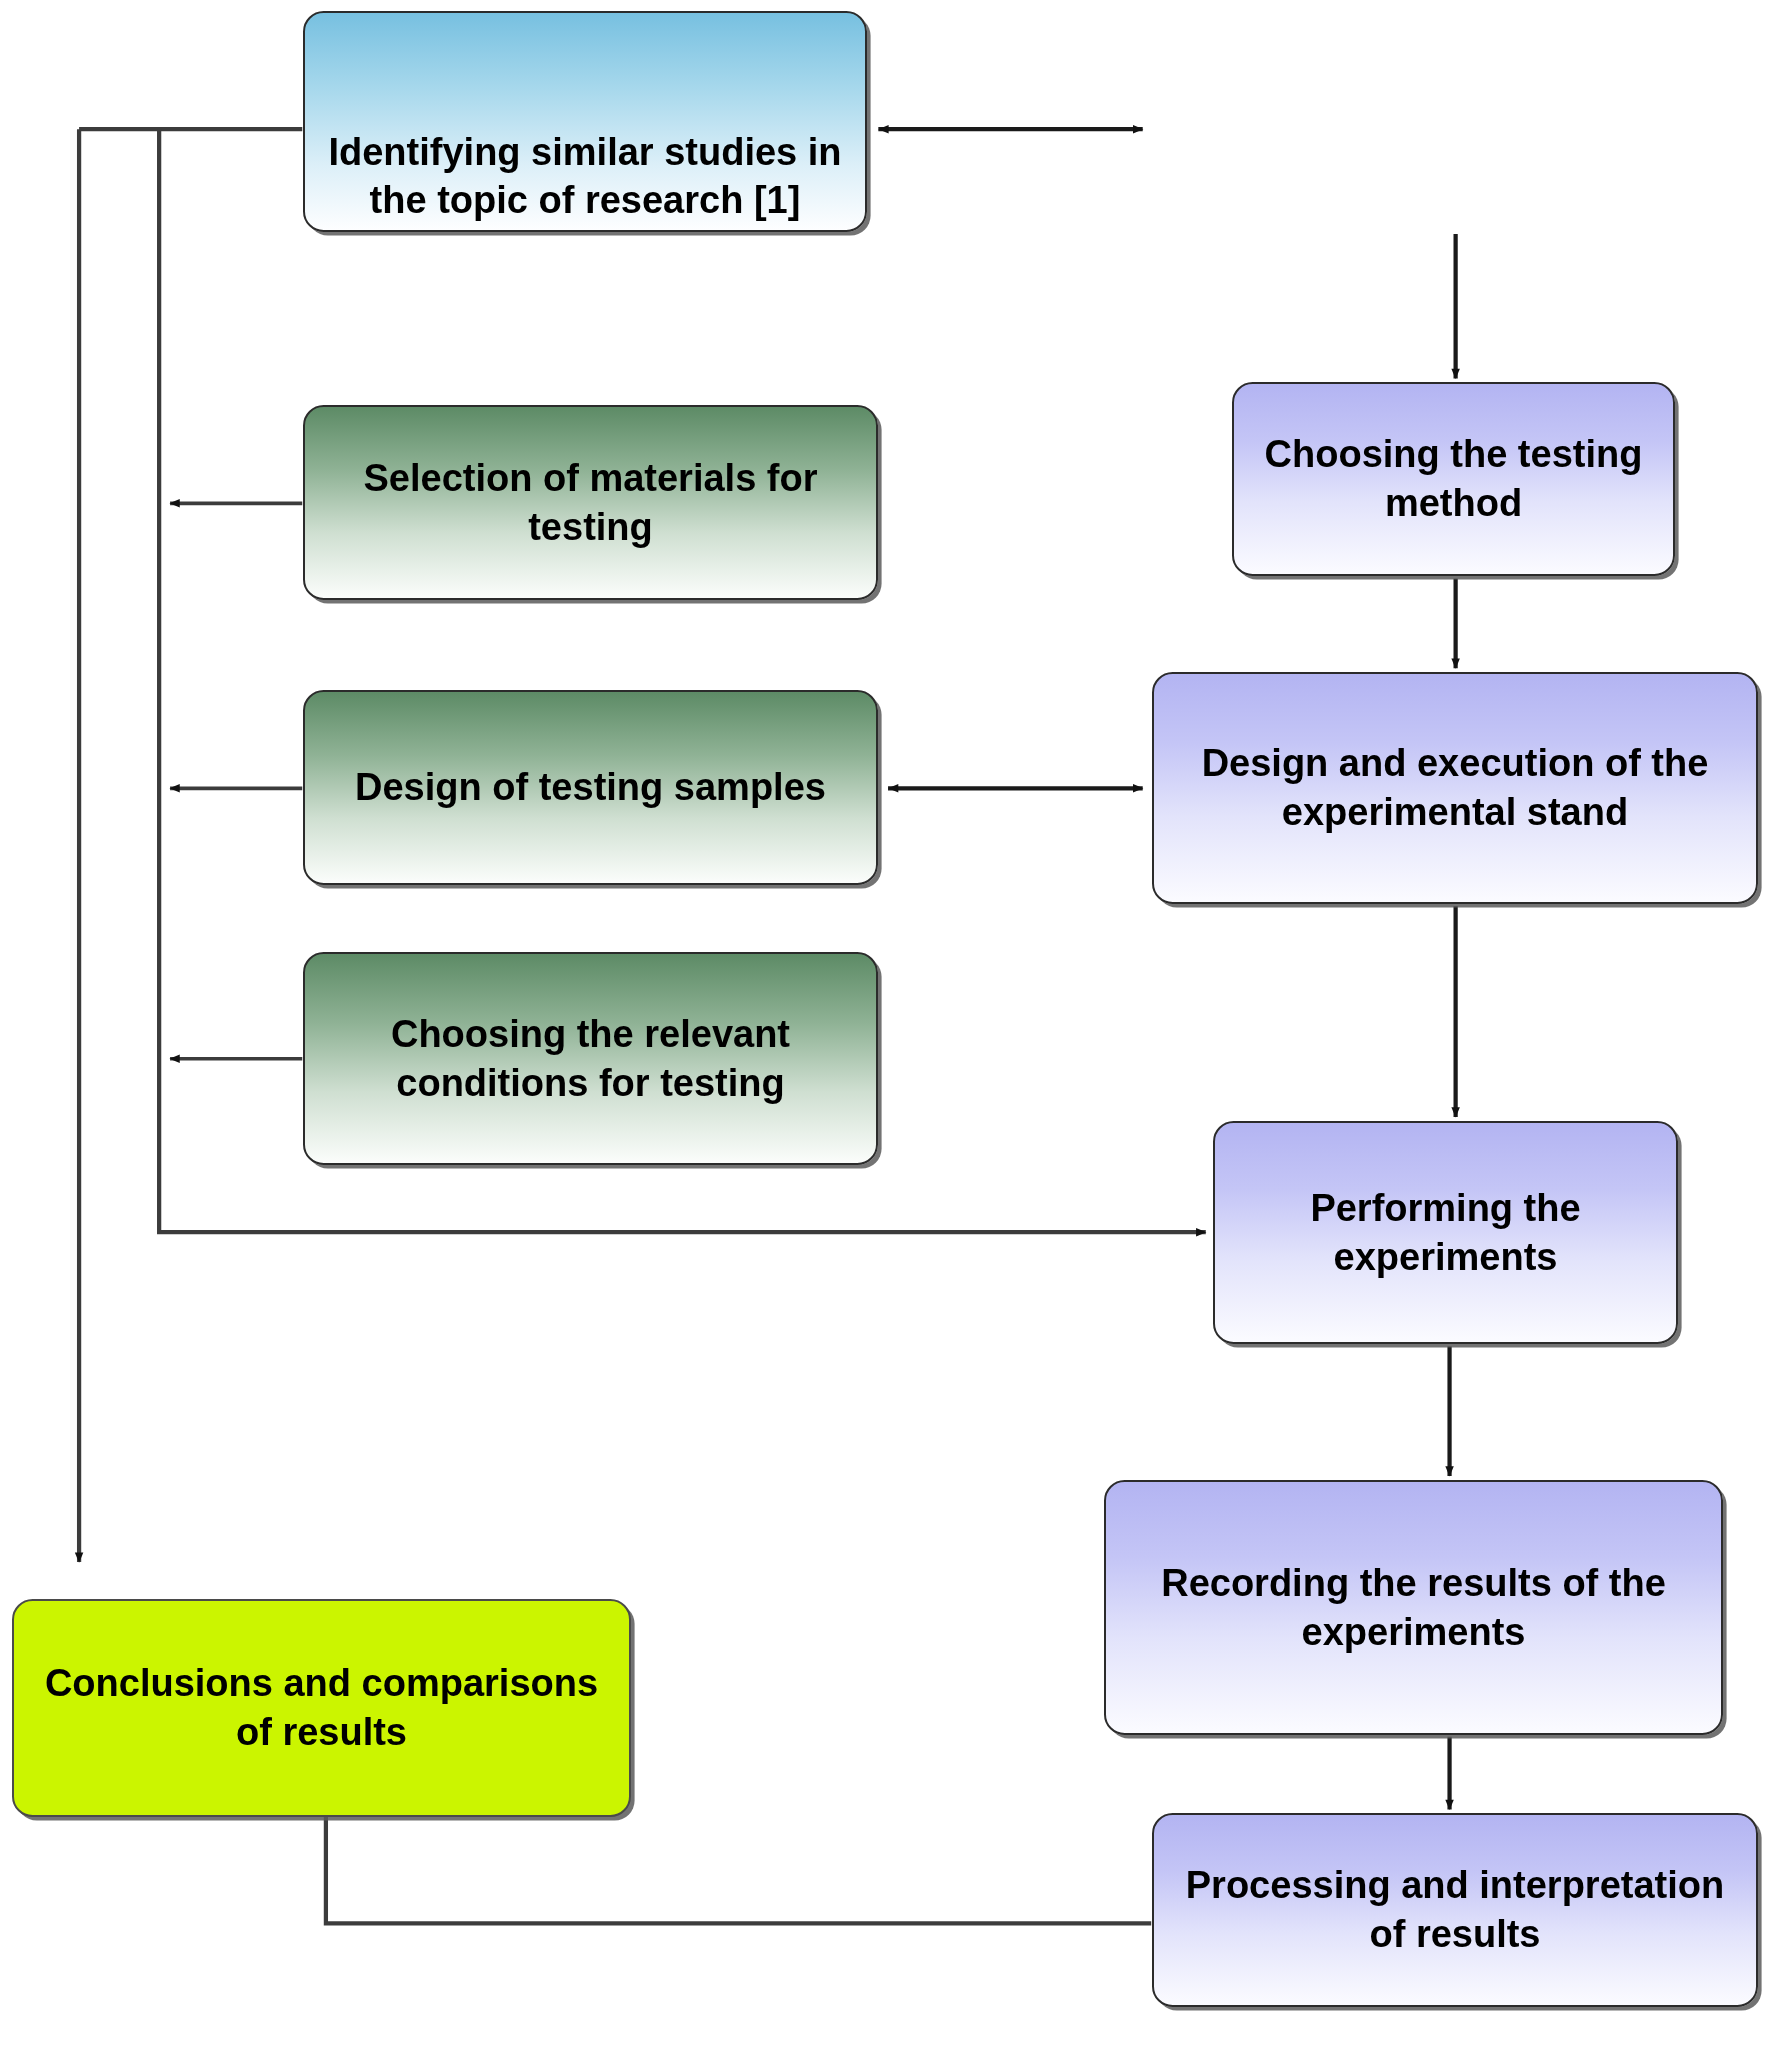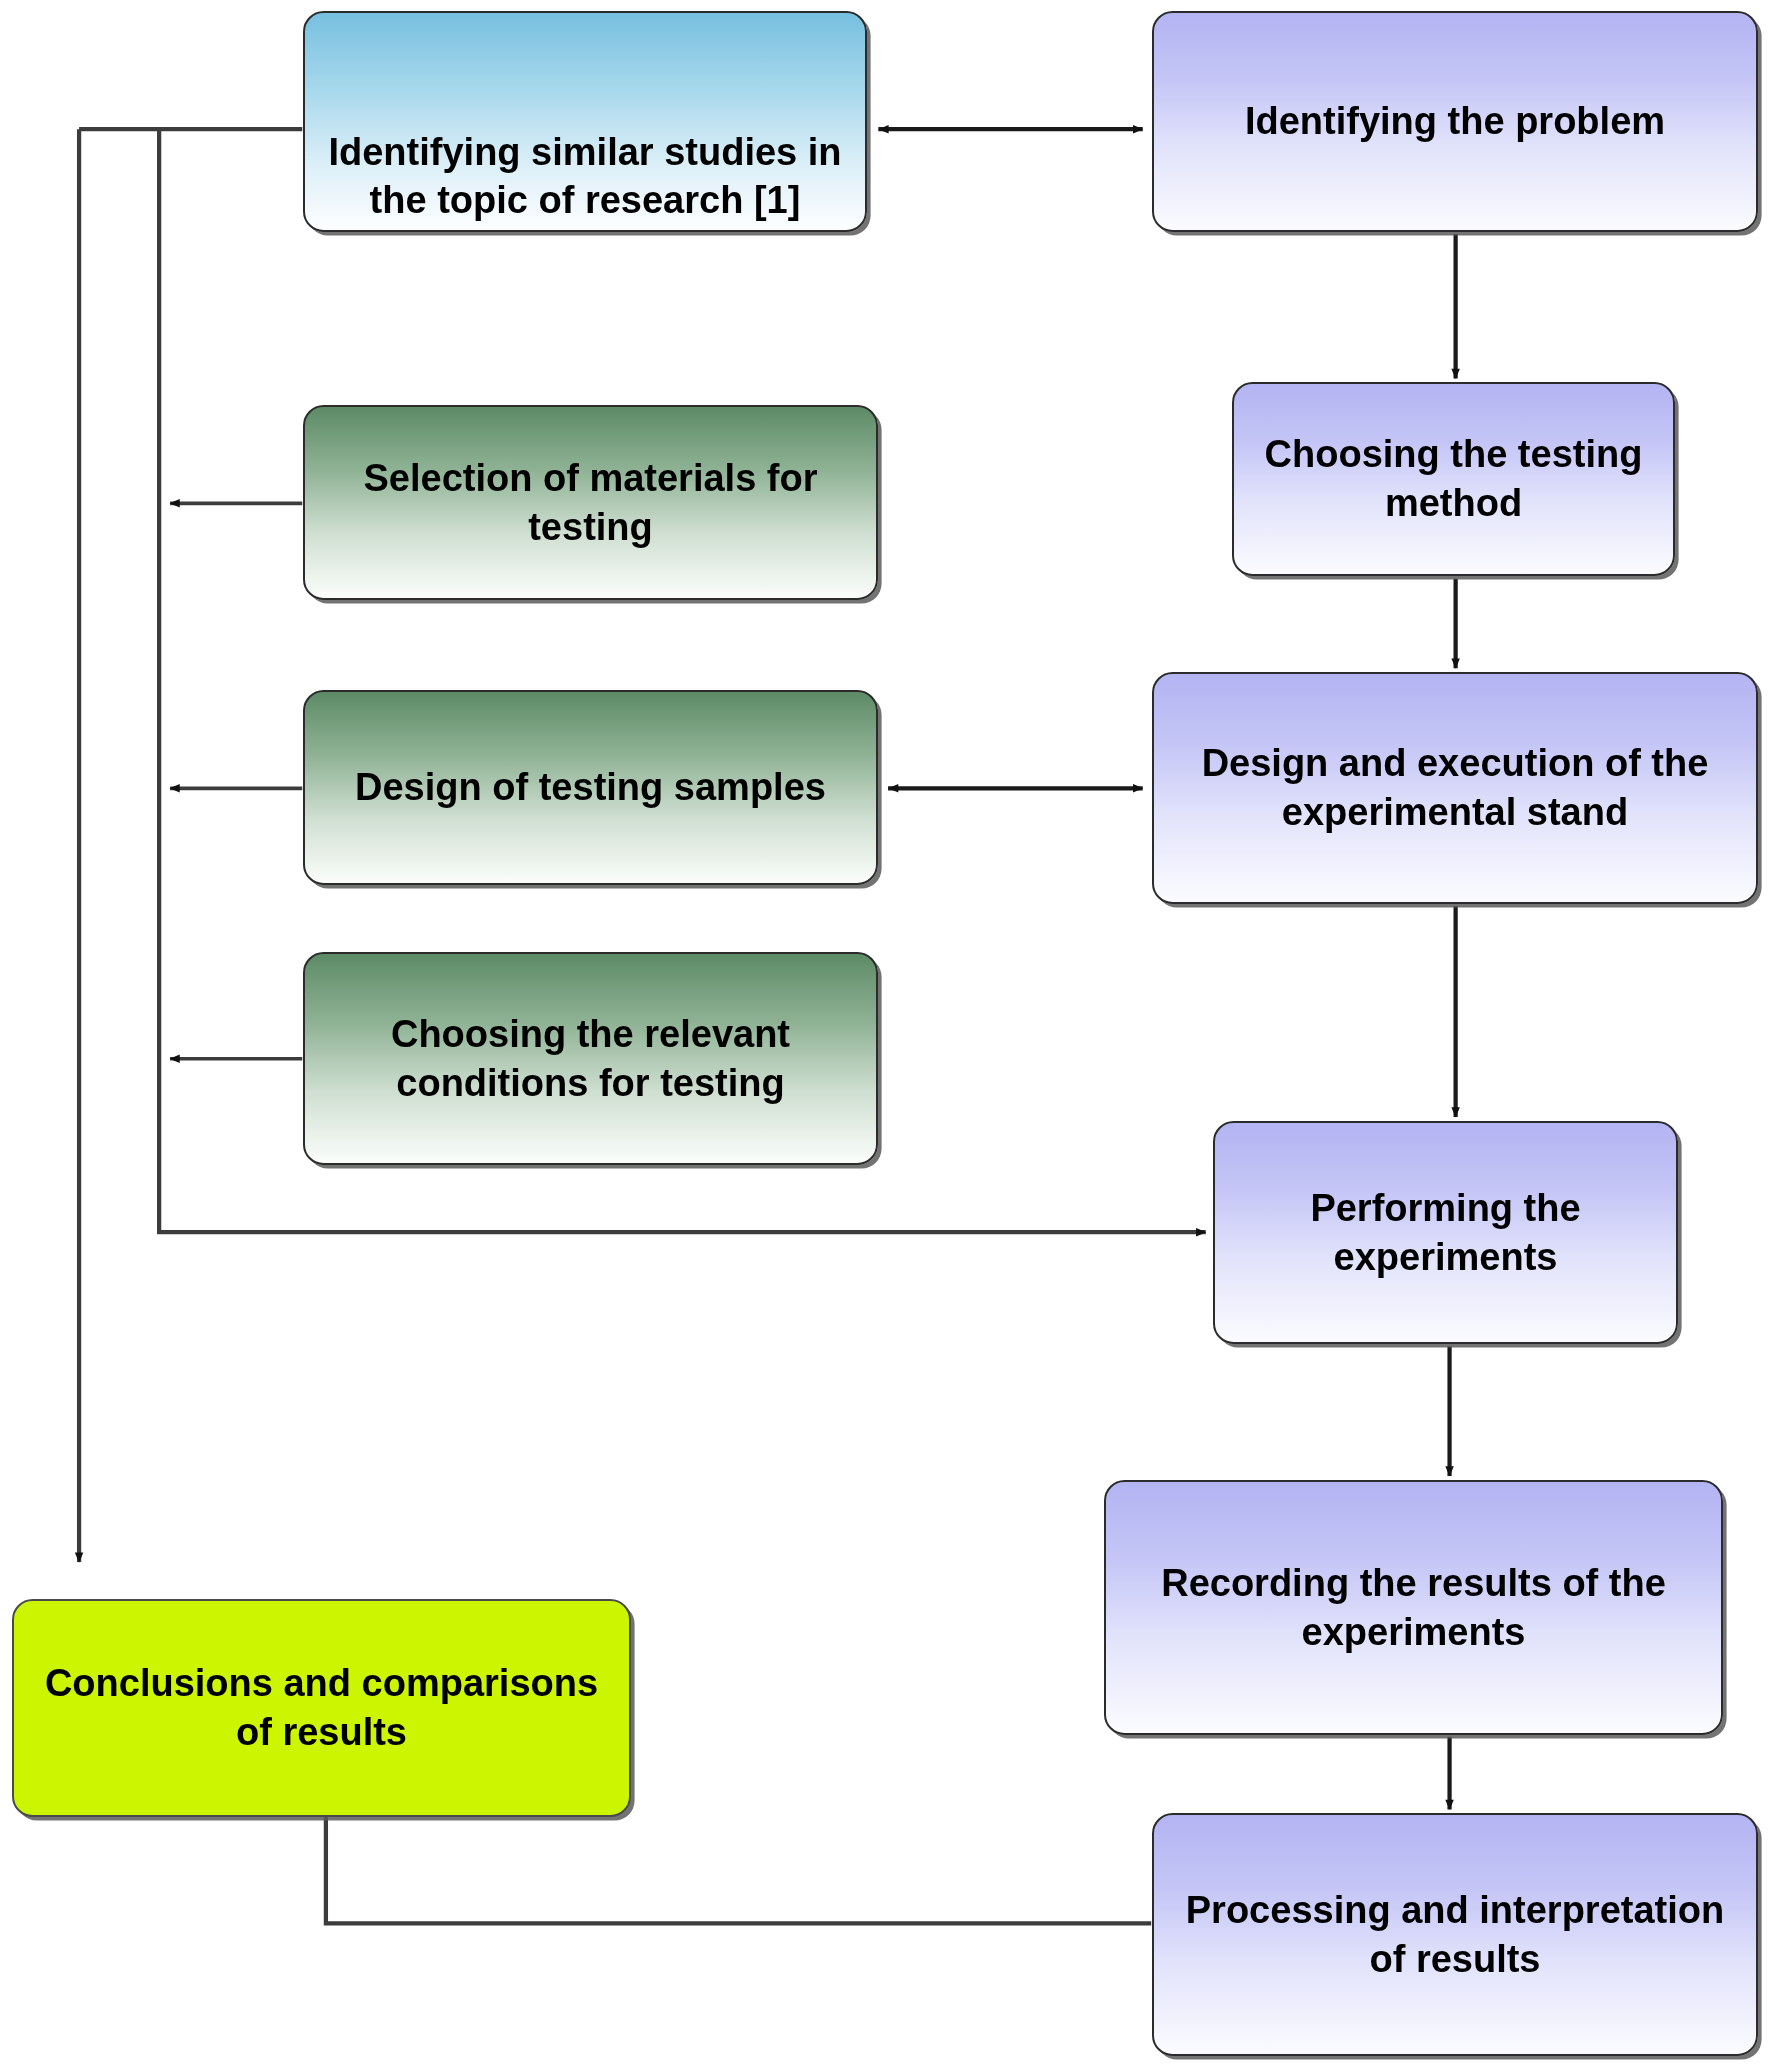--- a/index.html
+++ b/index.html
@@ -99,23 +99,20 @@
 
     <line x1="498" y1="1746" x2="280" y2="1746" stroke="#3c3c3c" stroke-width="6" marker-end="url(#arrowEnd)"></line>
 
     <path d="M 1898 3172 L 537 3172 L 537 2964" stroke="#3c3c3c" stroke-width="7" fill="none" marker-end="url(#arrowEnd)"></path>
   </svg>
 
   <div class="node fill-blue" style="left:303px; top:11px; width:564px; height:221px; font-size:38px;align-items:flex-end;">
     <span class="node-label">Identifying similar studies in the topic of research [1]</span>
   </div>
 
-  <div class="node fill-purple" style="left:1152px; top:11px; width:606px; height:221px; font-size:38px;">
-    <span class="node-label">Identifying the problem</span>
-  </div>
 
   <div class="node fill-purple" style="left:1232px; top:382px; width:443px; height:194px; font-size:38px;">
     <span class="node-label">Choosing the testing method</span>
   </div>
 
   <div class="node fill-green" style="left:303px; top:405px; width:575px; height:195px; font-size:38px;">
     <span class="node-label">Selection of materials for testing</span>
   </div>
 
   <div class="node fill-purple" style="left:1152px; top:672px; width:606px; height:232px; font-size:38px;">
@@ -131,21 +128,21 @@
   </div>
 
   <div class="node fill-purple" style="left:1213px; top:1121px; width:465px; height:223px; font-size:38px;">
     <span class="node-label">Performing the experiments</span>
   </div>
 
   <div class="node fill-purple" style="left:1104px; top:1480px; width:619px; height:255px; font-size:38px;align-items:center;">
     <span class="node-label">Recording the results of the experiments</span>
   </div>
 
-  <div class="node fill-purple" style="left:1152px; top:1813px; width:606px; height:243px; font-size:38px;">
+  <div class="node fill-purple" style="left:1152px; top:1813px; width:606px; height:194px; font-size:38px;">
     <span class="node-label">Processing and interpretation of results</span>
   </div>
 
   <div class="node fill-chartreuse" style="left:12px; top:1571px; width:619px; height:218px; font-size:38px;margin-top:28px;">
     <span class="node-label">Conclusions and comparisons of results</span>
   </div>
 
 </div>
 
 

